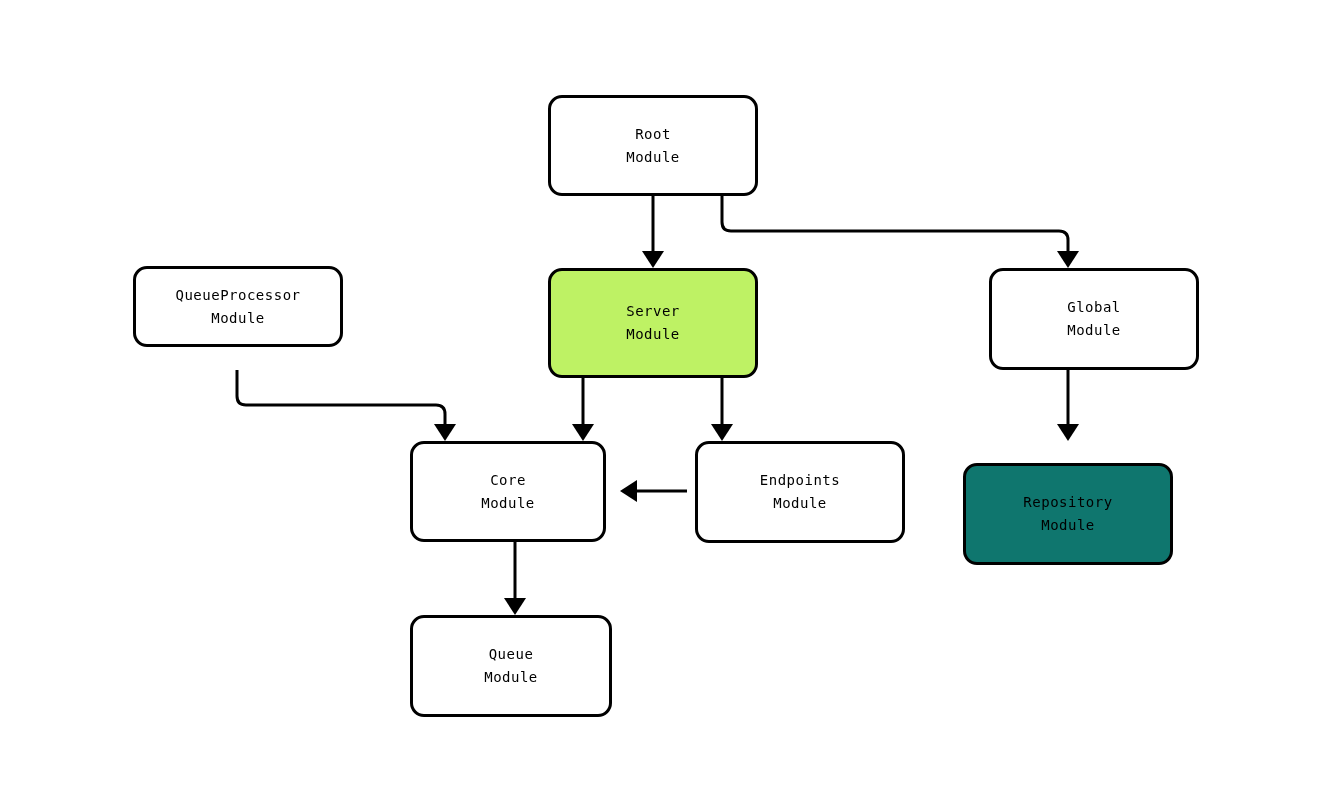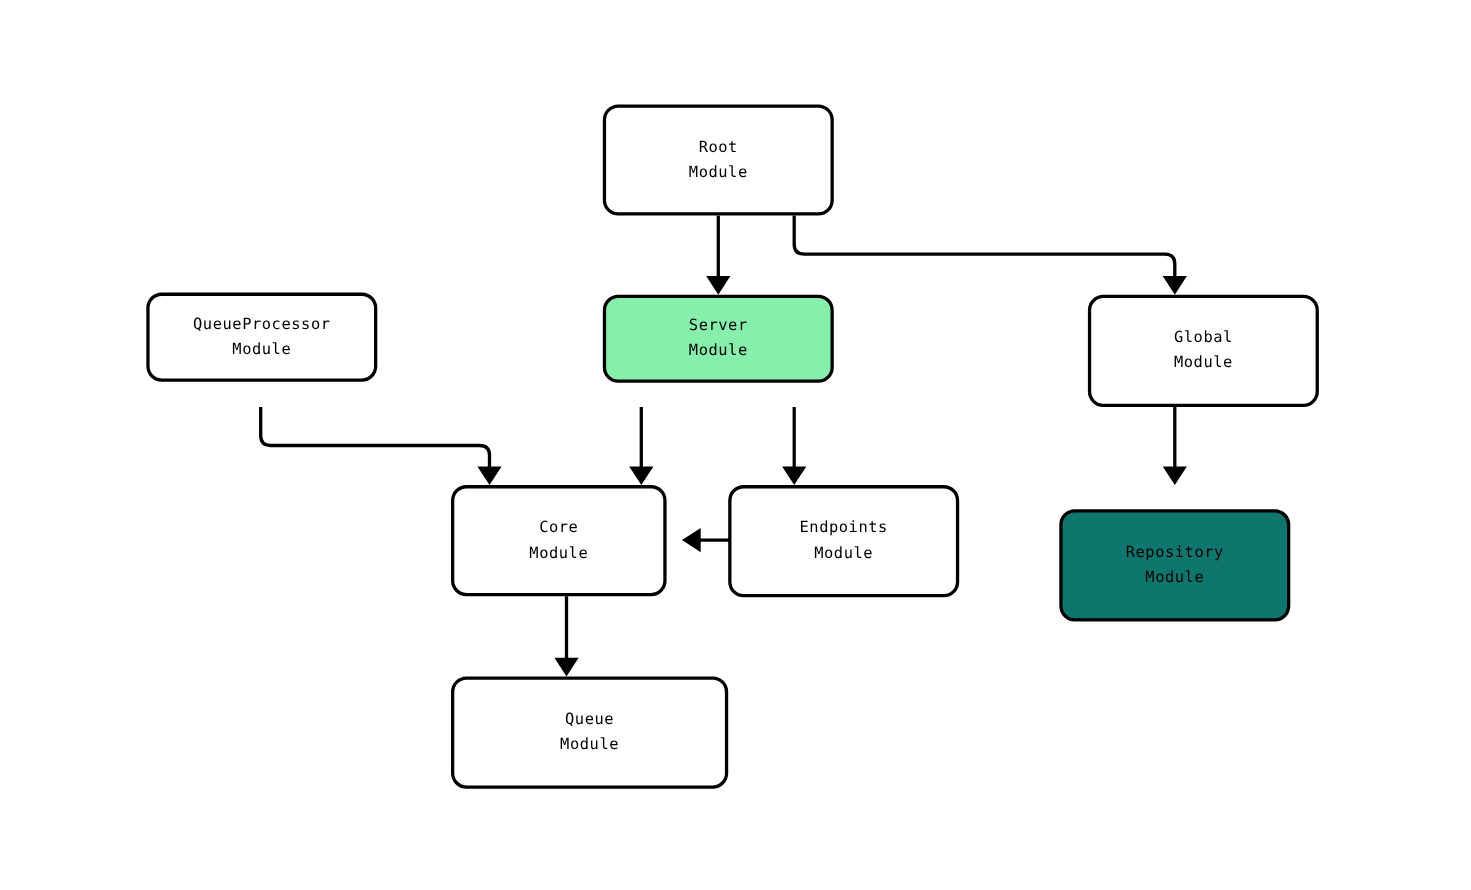--- a/index.html
+++ b/index.html
@@ -76,39 +76,39 @@
 
   <div id="nodes-layer">
       <div class="node" style="left: 548px; top: 95px; width: 210px; height: 101px; border-color: rgb(0, 0, 0); background: rgb(255, 255, 255);">
         <div class="node-line">Root</div>
         <div class="node-line">Module</div>
       </div>
       <div class="node" style="left: 133px; top: 266px; width: 210px; height: 81px; border-color: rgb(0, 0, 0); background: rgb(255, 255, 255);">
         <div class="node-line">QueueProcessor</div>
         <div class="node-line">Module</div>
       </div>
-      <div class="node" style="left: 548px; top: 268px; width: 210px; height: 80px; border-color: rgb(0, 0, 0); background: #86efac; text-align: right;">
+      <div class="node" style="left: 548px; top: 268px; width: 210px; height: 110px; border-color: rgb(0, 0, 0); background: #bef264; text-align: right;">
         <div class="node-line">Server</div>
         <div class="node-line">Module</div>
       </div>
       <div class="node" style="left: 989px; top: 268px; width: 210px; height: 102px; border-color: rgb(0, 0, 0); background: rgb(255, 255, 255);">
         <div class="node-line">Global</div>
         <div class="node-line">Module</div>
       </div>
       <div class="node" style="left: 410px; top: 441px; width: 196px; height: 101px; border-color: rgb(0, 0, 0); background: rgb(255, 255, 255);">
         <div class="node-line">Core</div>
         <div class="node-line">Module</div>
       </div>
-      <div class="node" style="left: 662px; top: 441px; width: 210px; height: 102px; border-color: rgb(0, 0, 0); background: rgb(255, 255, 255);">
+      <div class="node" style="left: 695px; top: 441px; width: 210px; height: 102px; border-color: rgb(0, 0, 0); background: rgb(255, 255, 255);">
         <div class="node-line">Endpoints</div>
         <div class="node-line">Module</div>
       </div>
       <div class="node" style="left: 963px; top: 463px; width: 210px; height: 102px; border-color: rgb(0, 0, 0); background: #0f766e;">
         <div class="node-line">Repository</div>
         <div class="node-line">Module</div>
       </div>
-      <div class="node" style="left: 410px; top: 615px; width: 252px; height: 102px; border-color: rgb(0, 0, 0); background: rgb(255, 255, 255);">
+      <div class="node" style="left: 410px; top: 615px; width: 202px; height: 102px; border-color: rgb(0, 0, 0); background: rgb(255, 255, 255);">
         <div class="node-line">Queue</div>
         <div class="node-line">Module</div>
       </div>
     </div>
 
 </div>
 
 </body></html>

